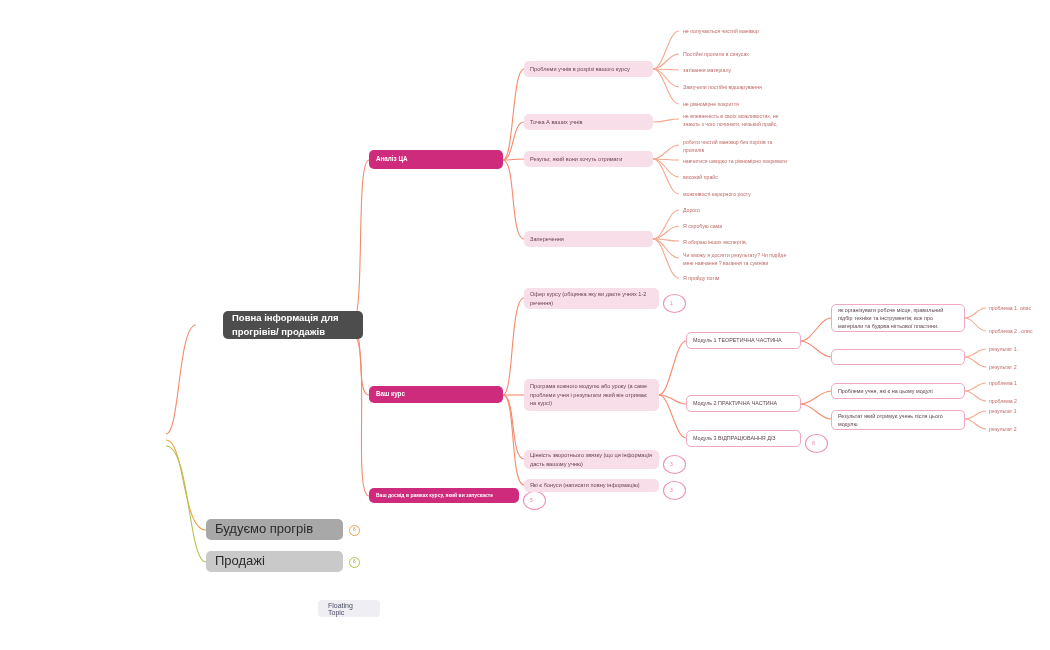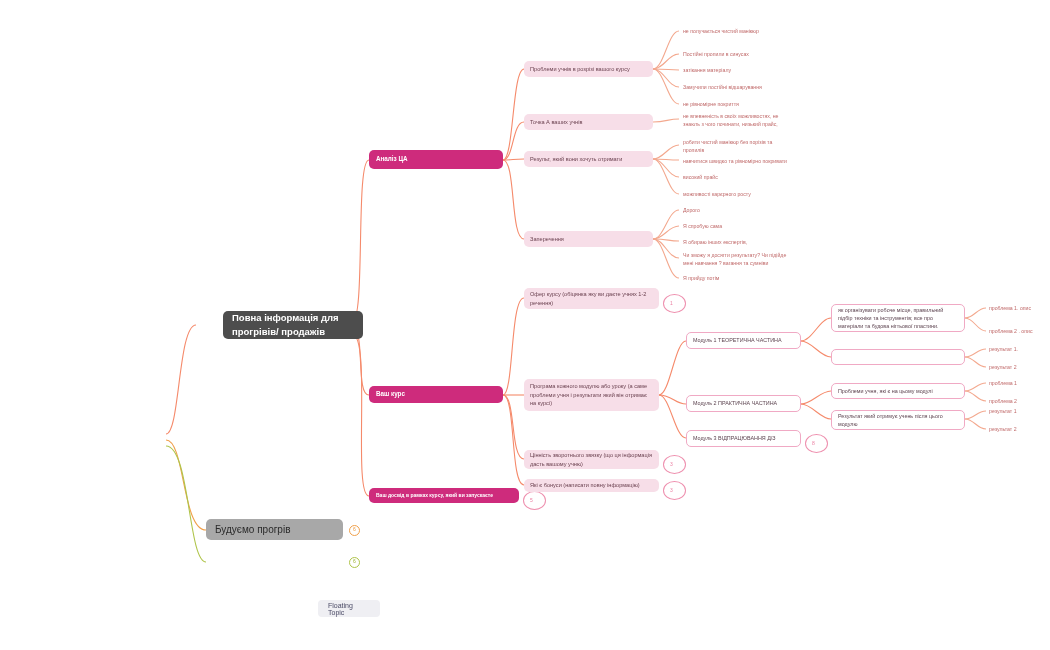--- a/index.html
+++ b/index.html
@@ -20,21 +20,21 @@
   
   .dark{
     background:#4D4D4D;color:#ffffff;border-radius:5px;
     font-size:9.5px;font-weight:bold;line-height:1.45;
     padding:6px 9px;display:flex;align-items:center;
   }
 
   
   .grey{
     background:#A8A8A8;color:#2b2b2b;border-radius:5px;
-    font-size:10px;line-height:1.3;padding:5px 9px;display:flex;align-items:center;
+    font-size:13px;line-height:1.3;padding:5px 9px;display:flex;align-items:center;
   }
   .grey.light{background:#C9C9C9;}
 
   
   .magenta{
     background:#CE2B7C;color:#ffffff;border-radius:5px;
     font-size:6.3px;font-weight:bold;line-height:1.3;
     padding:4px 7px;display:flex;align-items:center;
   }
 
@@ -140,20 +140,21 @@
       <path d="M965 419 C 974 419 977 429 986 429" stroke="#F3A88E"></path>
     </g>
   </svg>
 
 
   <div class="node dark" style="left:212px;top:311px;width:140px;height:28px;margin-left:11px;">Повна інформація для прогрівів/ продажів</div>
 
   <div class="node grey" style="left:206px;top:519px;width:137px;height:21px;">Будуємо прогрів</div>
   <div class="badge orange" style="left:349px;top:525px;">6</div>
 
+  <div class="node grey light" style="left:206px;top:551px;width:137px;height:21px;">Продажі</div>
   <div class="badge green" style="left:349px;top:557px;">6</div>
 
   <div class="node magenta" style="left:369px;top:150px;width:134px;height:19px;">Аналіз ЦА</div>
   <div class="node magenta" style="left:369px;top:386px;width:134px;height:17px;">Ваш курс</div>
   <div class="node magenta" style="left:369px;top:488px;width:150px;height:15px;font-size:5px;">Ваш досвід в рамках курсу, який ви запускаєте</div>
   <div class="badge pink" style="left:523px;top:491px;">5</div>
 
   <div class="node pink" style="left:524px;top:61px;width:129px;height:16px;">Проблеми учнів в розрізі вашого курсу</div>
   <div class="node pink" style="left:524px;top:114px;width:129px;height:16px;">Точка А ваших учнів</div>
   <div class="node pink" style="left:524px;top:151px;width:129px;height:16px;">Результ, який вони хочуть отримати</div>

